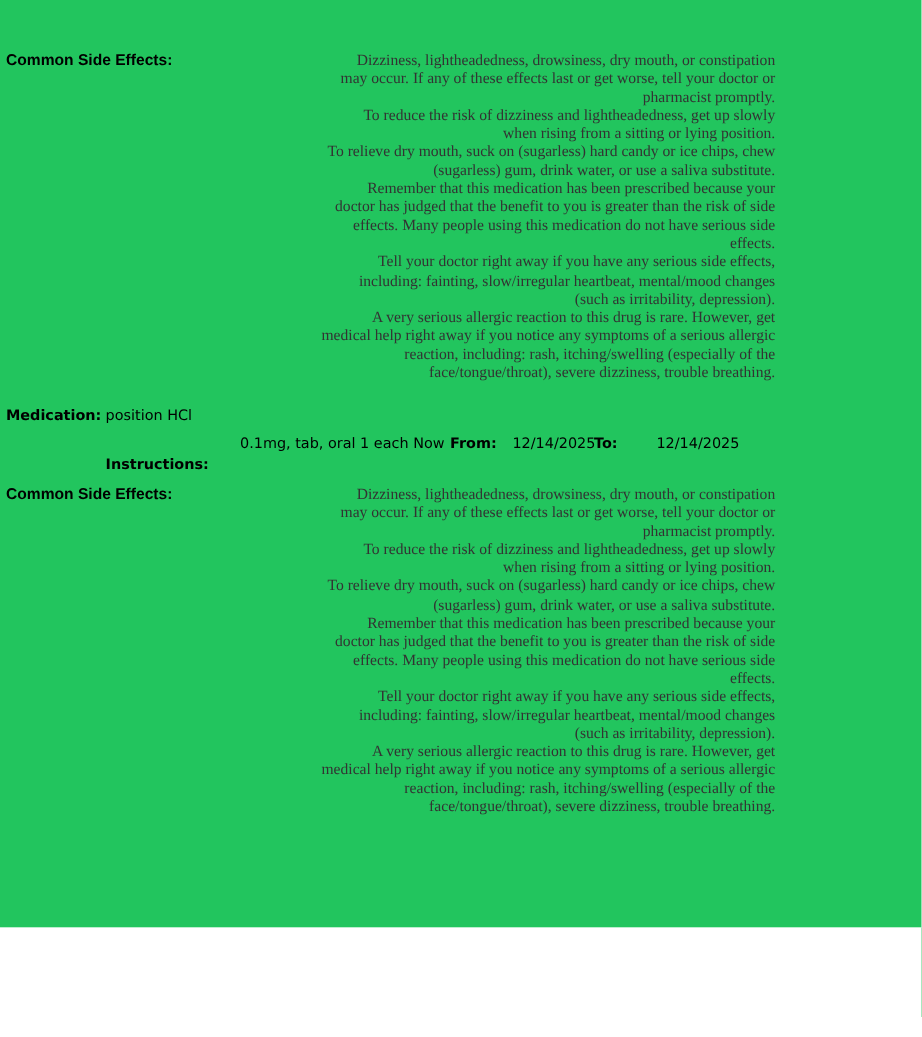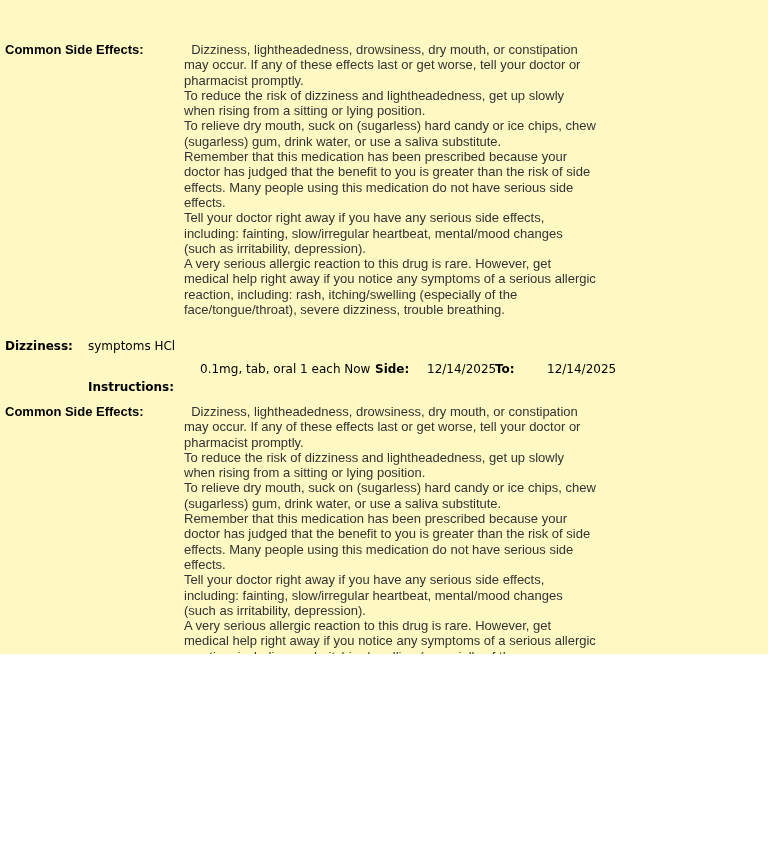--- a/index.html
+++ b/index.html
@@ -3,44 +3,45 @@
 <meta charset="utf-8">
 <style>
   html, body {
     margin: 0;
     padding: 0;
     background: #ffffff;
   }
   #page {
     position: relative;
     width: 768px;
-    height: 654px;
-    background: #fef9c3;
+    height: 773px;
+    background: #22c55e;
     overflow: hidden;
   }
   .abs { position: absolute; }
 
   
   .se-label {
     left: 5px;
     font-family: "Liberation Sans", sans-serif;
     font-size: 13px;
     line-height: 15.3px;
     font-weight: bold;
     color: #000000;
     white-space: nowrap;
   }
   .se-text {
     left: 184px;
     width: 462px;
-    font-family: Liberation Sans, sans-serif;
+    font-family: Liberation Serif, serif;
     font-size: 13px;
     line-height: 15.3px;
     color: #333333;
     white-space: pre-line;
+    text-align: right;
   }
 
   
   .med-font {
     font-family: "DejaVu Sans", sans-serif;
     font-size: 12px;
     line-height: 15px;
     color: #000000;
     white-space: nowrap;
   }
@@ -72,26 +73,26 @@
 effects. Many people using this medication do not have serious side
 effects.
 Tell your doctor right away if you have any serious side effects,
 including: fainting, slow/irregular heartbeat, mental/mood changes
 (such as irritability, depression).
 A very serious allergic reaction to this drug is rare. However, get
 medical help right away if you notice any symptoms of a serious allergic
 reaction, including: rash, itching/swelling (especially of the
 face/tongue/throat), severe dizziness, trouble breathing.</div>
 
-  <div class="abs med-font bold" style="left:5px; top:339px">Dizziness:</div>
-  <div class="abs med-font" style="left:88px; top:339px">symptoms HCl</div>
+  <div class="abs med-font bold" style="left:5px; top:339px">Medication:</div>
+  <div class="abs med-font" style="left:88px; top:339px">position HCl</div>
 
   <div class="abs med-font bold" style="left:88px; top:380px">Instructions:</div>
   <div class="abs med-font" style="left:200px; top:362px">0.1mg, tab, oral 1 each Now</div>
-  <div class="abs med-font bold" style="left:375px; top:362px">Side:</div>
+  <div class="abs med-font bold" style="left:375px; top:362px">From:</div>
   <div class="abs med-font" style="left:427px; top:362px">12/14/2025</div>
   <div class="abs med-font bold" style="left:495px; top:362px">To:</div>
   <div class="abs med-font" style="left:547px; top:362px">12/14/2025</div>
 
   <div class="abs se-label" style="top:404px">Common Side Effects:</div>
   <div class="abs se-text" style="top:404px">&nbsp;&nbsp;Dizziness, lightheadedness, drowsiness, dry mouth, or constipation
 may occur. If any of these effects last or get worse, tell your doctor or
 pharmacist promptly.
 To reduce the risk of dizziness and lightheadedness, get up slowly
 when rising from a sitting or lying position.

